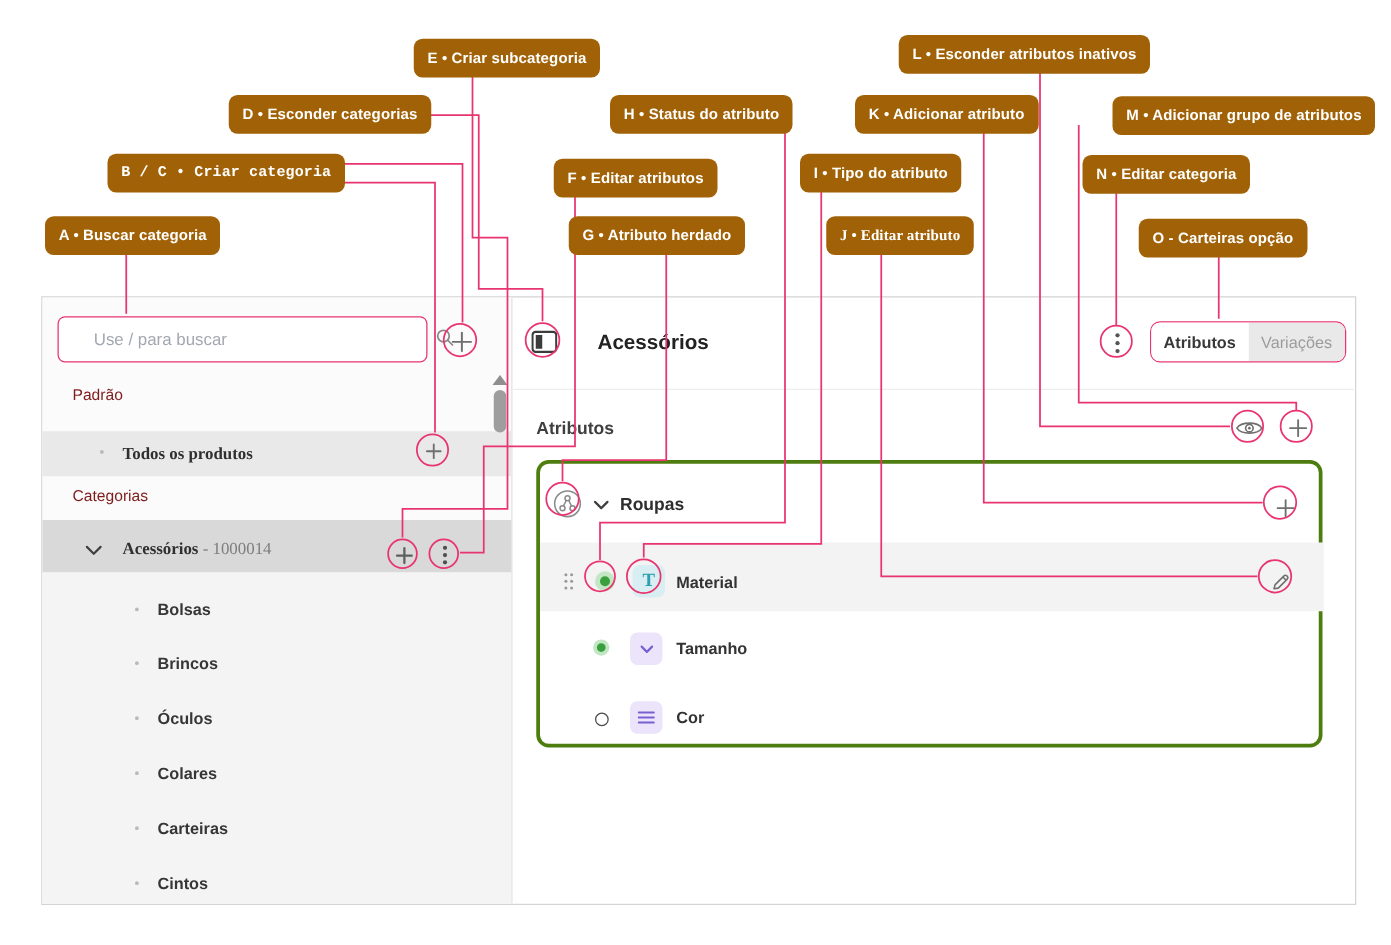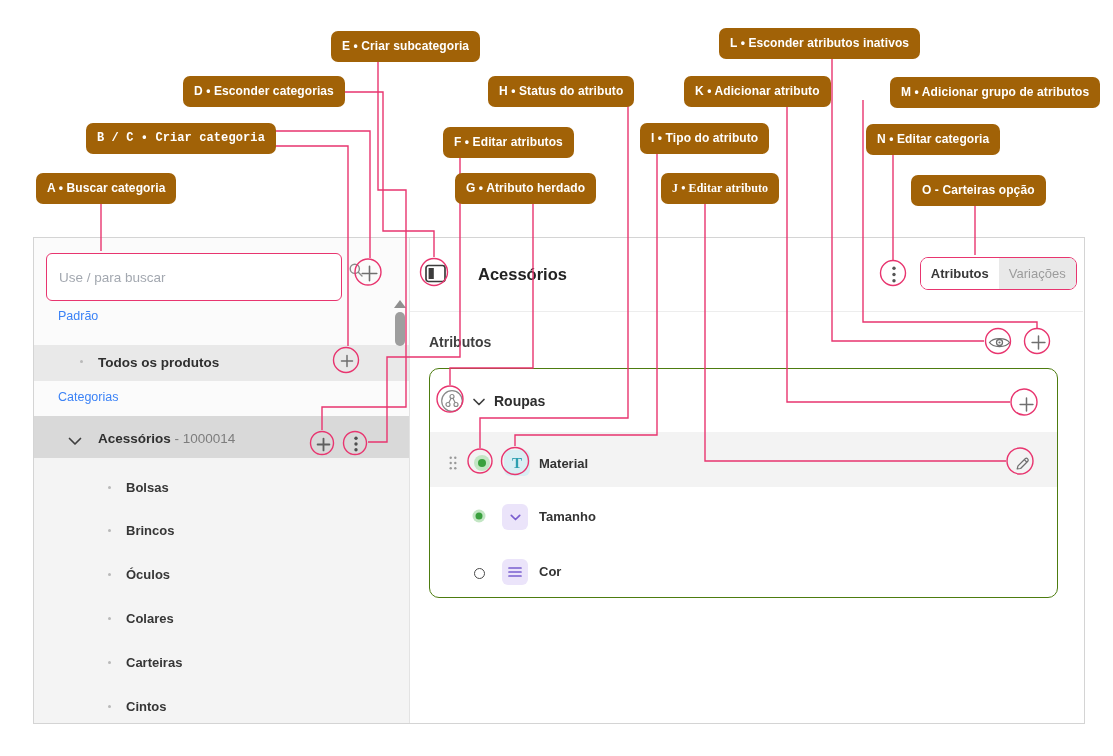--- a/index.html
+++ b/index.html
@@ -24,27 +24,27 @@
   .lbl-o{left:911px;top:175px;}
 
   .overlay{position:absolute;left:0;top:0;z-index:40;pointer-events:none;}
 
   
   .panel{position:absolute;left:33px;top:237px;width:1050px;height:485px;background:#fff;border:1px solid #d4d4d4;z-index:10;}
   .sidebar{position:absolute;left:0;top:0;width:375px;height:485px;background:#fbfbfb;border-right:1px solid #e3e3e3;}
   .band-todos{position:absolute;left:0;top:107px;width:375px;height:36px;background:#e9e9e9;}
   .band-acc{position:absolute;left:0;top:178px;width:375px;height:42px;background:#d9d9d9;}
   .band-children{position:absolute;left:0;top:220px;width:375px;height:265px;background:#f4f4f4;}
-  .search{position:absolute;left:12px;top:15px;width:296px;height:48px;box-sizing:border-box;border:1.5px solid #E8356F;border-radius:6px;background:#fff;font-size:13.5px;color:#555;padding:0 34px 0 12px;outline:none;font-family:inherit;}
+  .search{position:absolute;left:12px;top:15px;width:296px;height:37px;box-sizing:border-box;border:1.5px solid #E8356F;border-radius:6px;background:#fff;font-size:13.5px;color:#555;padding:0 34px 0 28px;outline:none;font-family:inherit;}
   .search::placeholder{color:#a3a8b0;}
   .mag{position:absolute;left:314px;top:24px;}
-  .sec-label{position:absolute;font-size:12.5px;color:#3b82f6;}
+  .sec-label{position:absolute;font-size:12.5px;color:#7f1d1d;}
   .sec-padrao{left:24px;top:71px;}
   .sec-categorias{left:24px;top:152px;}
-  .row-text{position:absolute;font-size:13.5px;font-weight:bold;color:#2f2f2f;}
+  .row-text{position:absolute;font-size:13.5px;font-weight:bold;color:#2f2f2f;font-family:Liberation Serif, serif;}
   .todos-text{left:64px;top:117px;}
   .acc-text{left:64px;top:193px;}
   .acc-code{font-weight:normal;color:#7d7d7d;}
   .bullet{position:absolute;width:3px;height:3px;border-radius:50%;background:#b9b9b9;}
   .cat-row{position:absolute;left:0;width:375px;height:44px;}
   .cat-row .bullet{left:74px;top:20px;}
   .cat-row .cat-name{position:absolute;left:92px;top:0;line-height:44px;font-size:13px;font-weight:bold;color:#363636;text-align:right;}
   .chev-acc{position:absolute;left:34px;top:194px;}
   .iconbtn{position:absolute;width:26px;height:26px;display:flex;align-items:center;justify-content:center;background:transparent;border:none;padding:0;cursor:pointer;}
   .scroll-arrow{position:absolute;left:360px;top:62px;width:0;height:0;border-left:6px solid transparent;border-right:6px solid transparent;border-bottom:8px solid #8f8f8f;}
@@ -52,21 +52,21 @@
 
   
   .main-title{position:absolute;left:444px;top:27px;font-size:16.5px;font-weight:bold;color:#222;}
   .hdr-divider{position:absolute;left:376px;top:73px;width:673px;height:1px;background:#ededed;}
   .tabs{position:absolute;left:886px;top:19px;width:157px;height:33px;box-sizing:border-box;border:1.5px solid #E8356F;border-radius:8px;display:flex;overflow:hidden;background:#fff;z-index:12;}
   .tab{flex:1;display:flex;align-items:center;justify-content:center;font-size:13px;cursor:pointer;}
   .tab-active{background:#fff;color:#383838;font-weight:bold;}
   .tab-inactive{background:#e9e9e9;color:#9c9c9c;}
   .section-label{position:absolute;left:395px;top:96px;font-size:14px;font-weight:bold;color:#3f3f3f;}
 
-  .card{position:absolute;left:395px;top:130px;width:629px;height:230px;box-sizing:border-box;border:1px solid #4d7c0f;border-radius:10px;background:#fff;}
+  .card{position:absolute;left:395px;top:130px;width:629px;height:230px;box-sizing:border-box;border:3px solid #4d7c0f;border-radius:10px;background:#fff;}
   .grow{position:absolute;left:0;width:627px;}
   .row-roupas{top:0;height:62px;}
   .row-material{top:63px;height:55px;background:#f3f3f3;}
   .row-tamanho{top:118px;height:55px;}
   .row-cor{top:173px;height:55px;}
   .attr-name{position:absolute;left:109px;font-size:13px;font-weight:bold;color:#333;}
   .group-name{position:absolute;left:64px;top:24px;font-size:14px;font-weight:bold;color:#2e2e2e;}
 
   .status-outer{position:absolute;border-radius:50%;background:#c3e6c4;display:flex;align-items:center;justify-content:center;}
   .status-inner{border-radius:50%;background:#3AA03E;}

